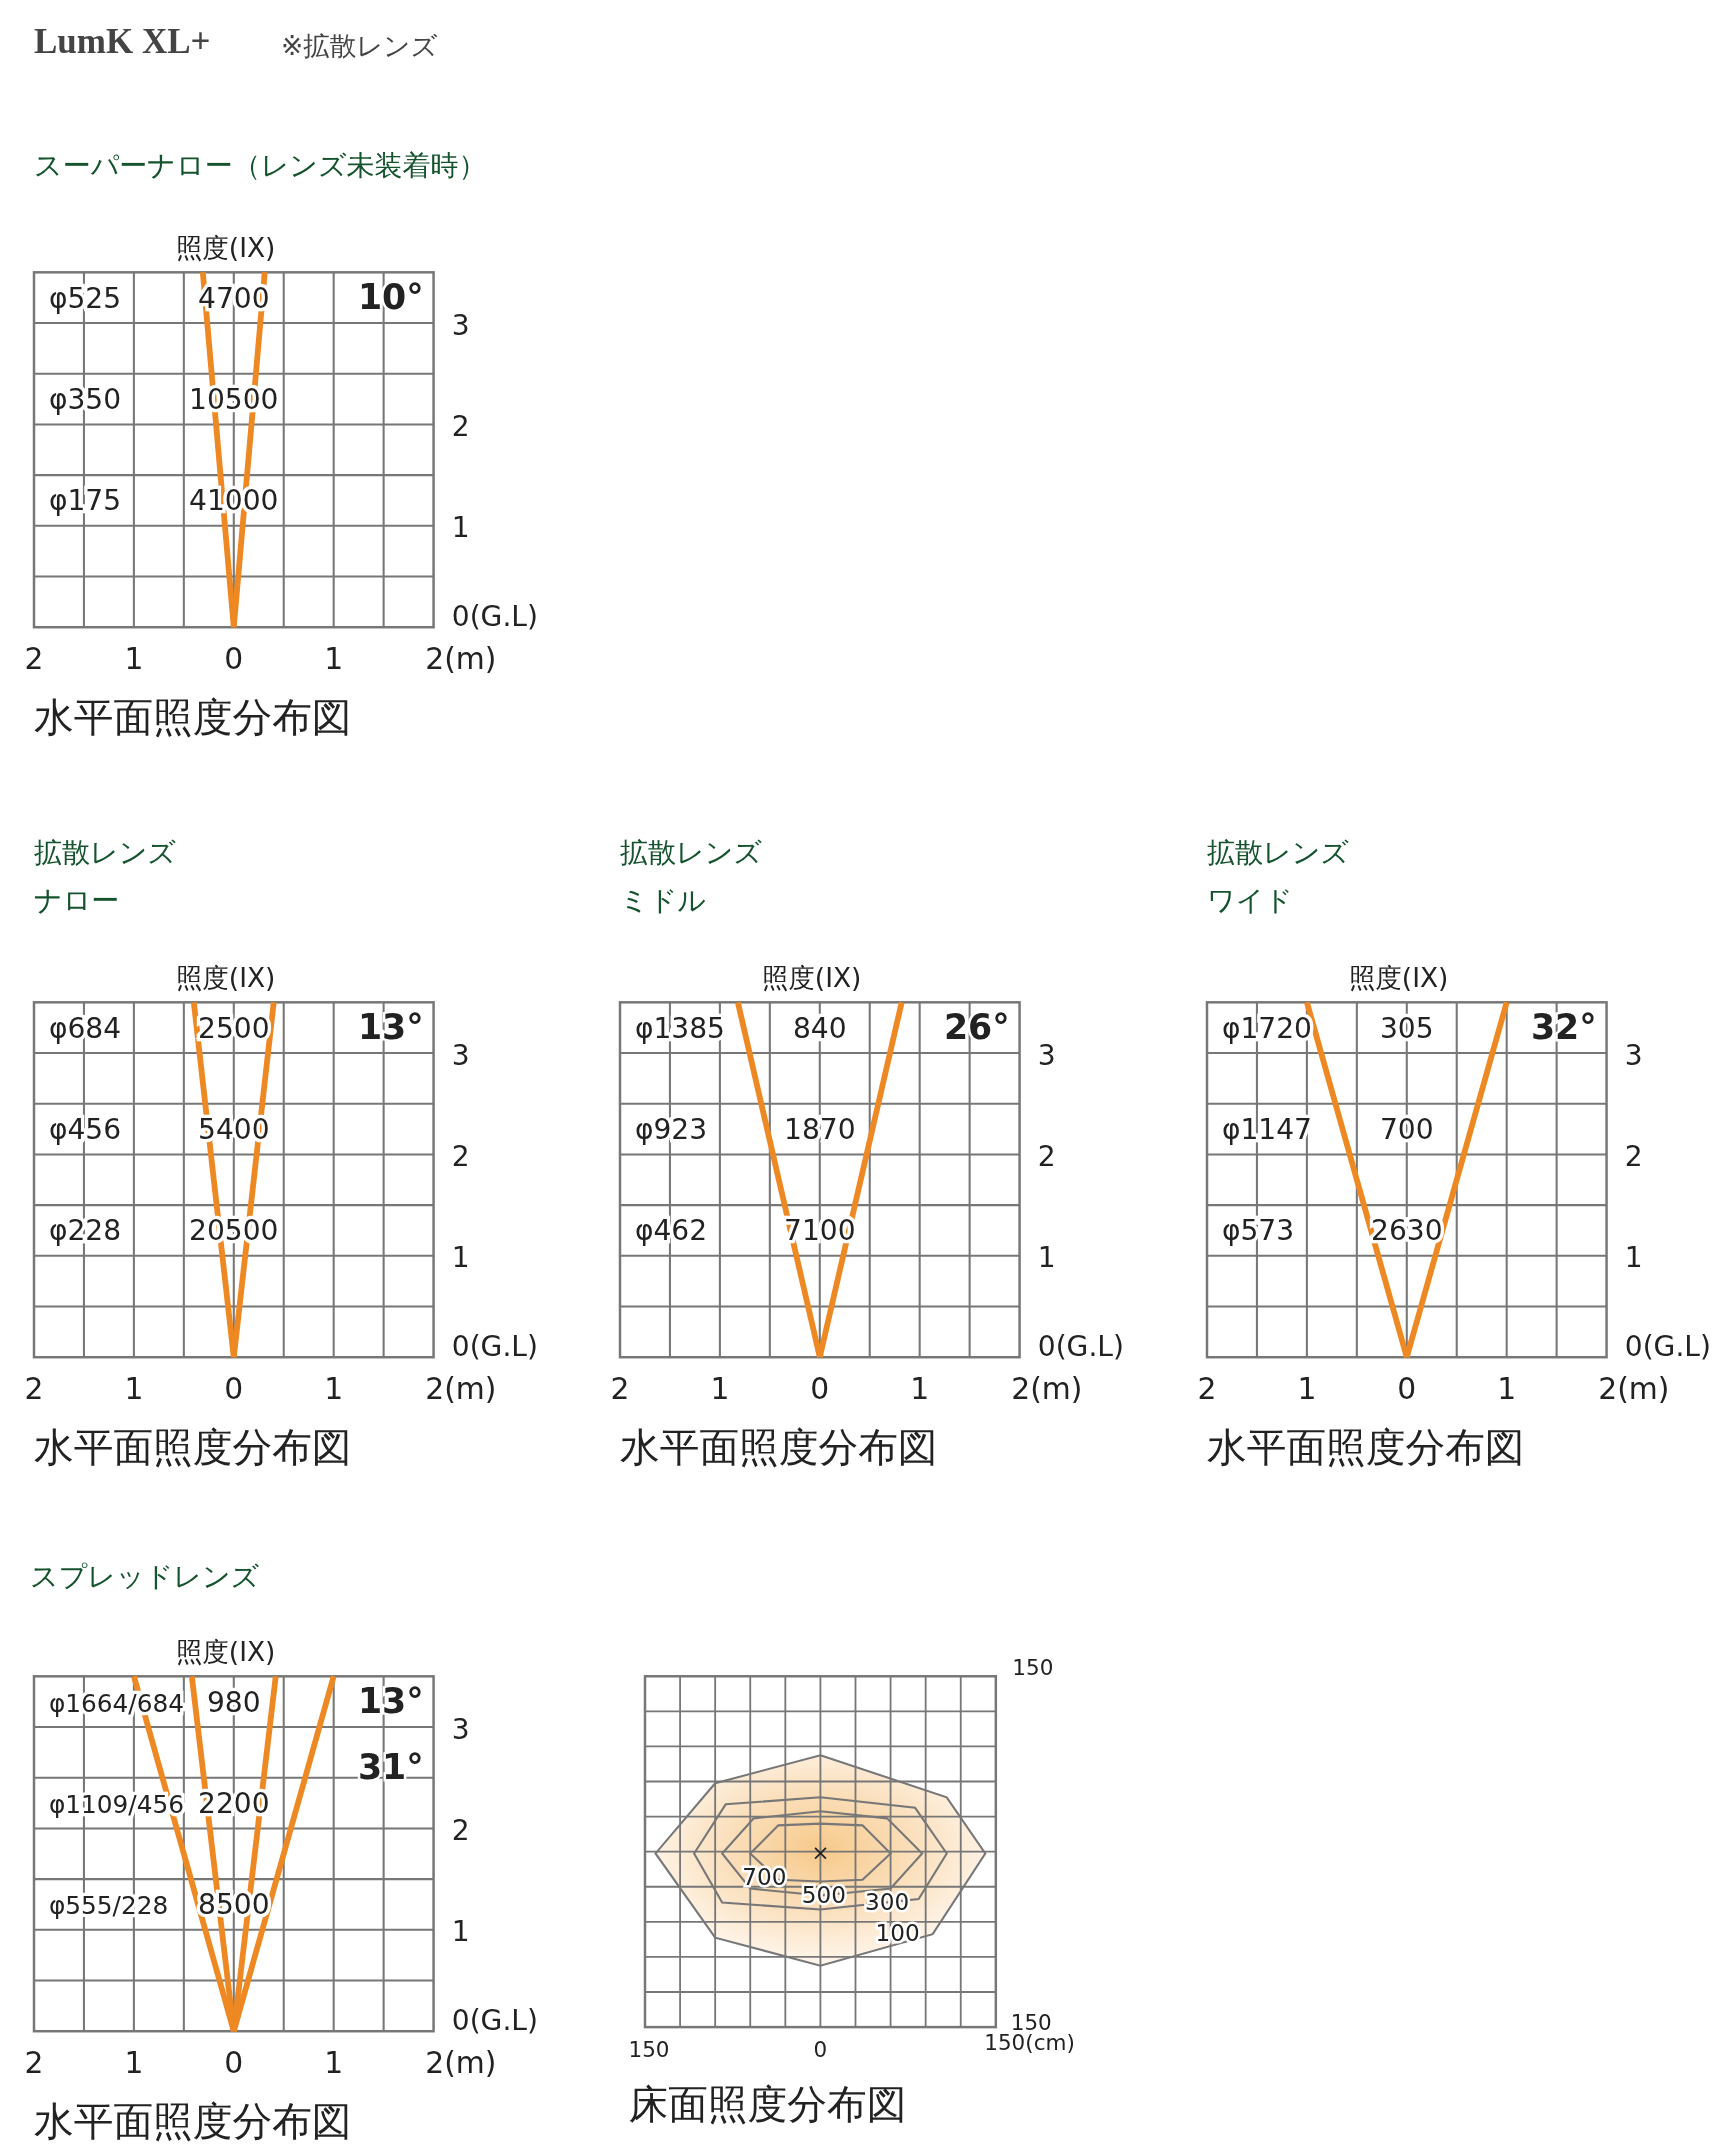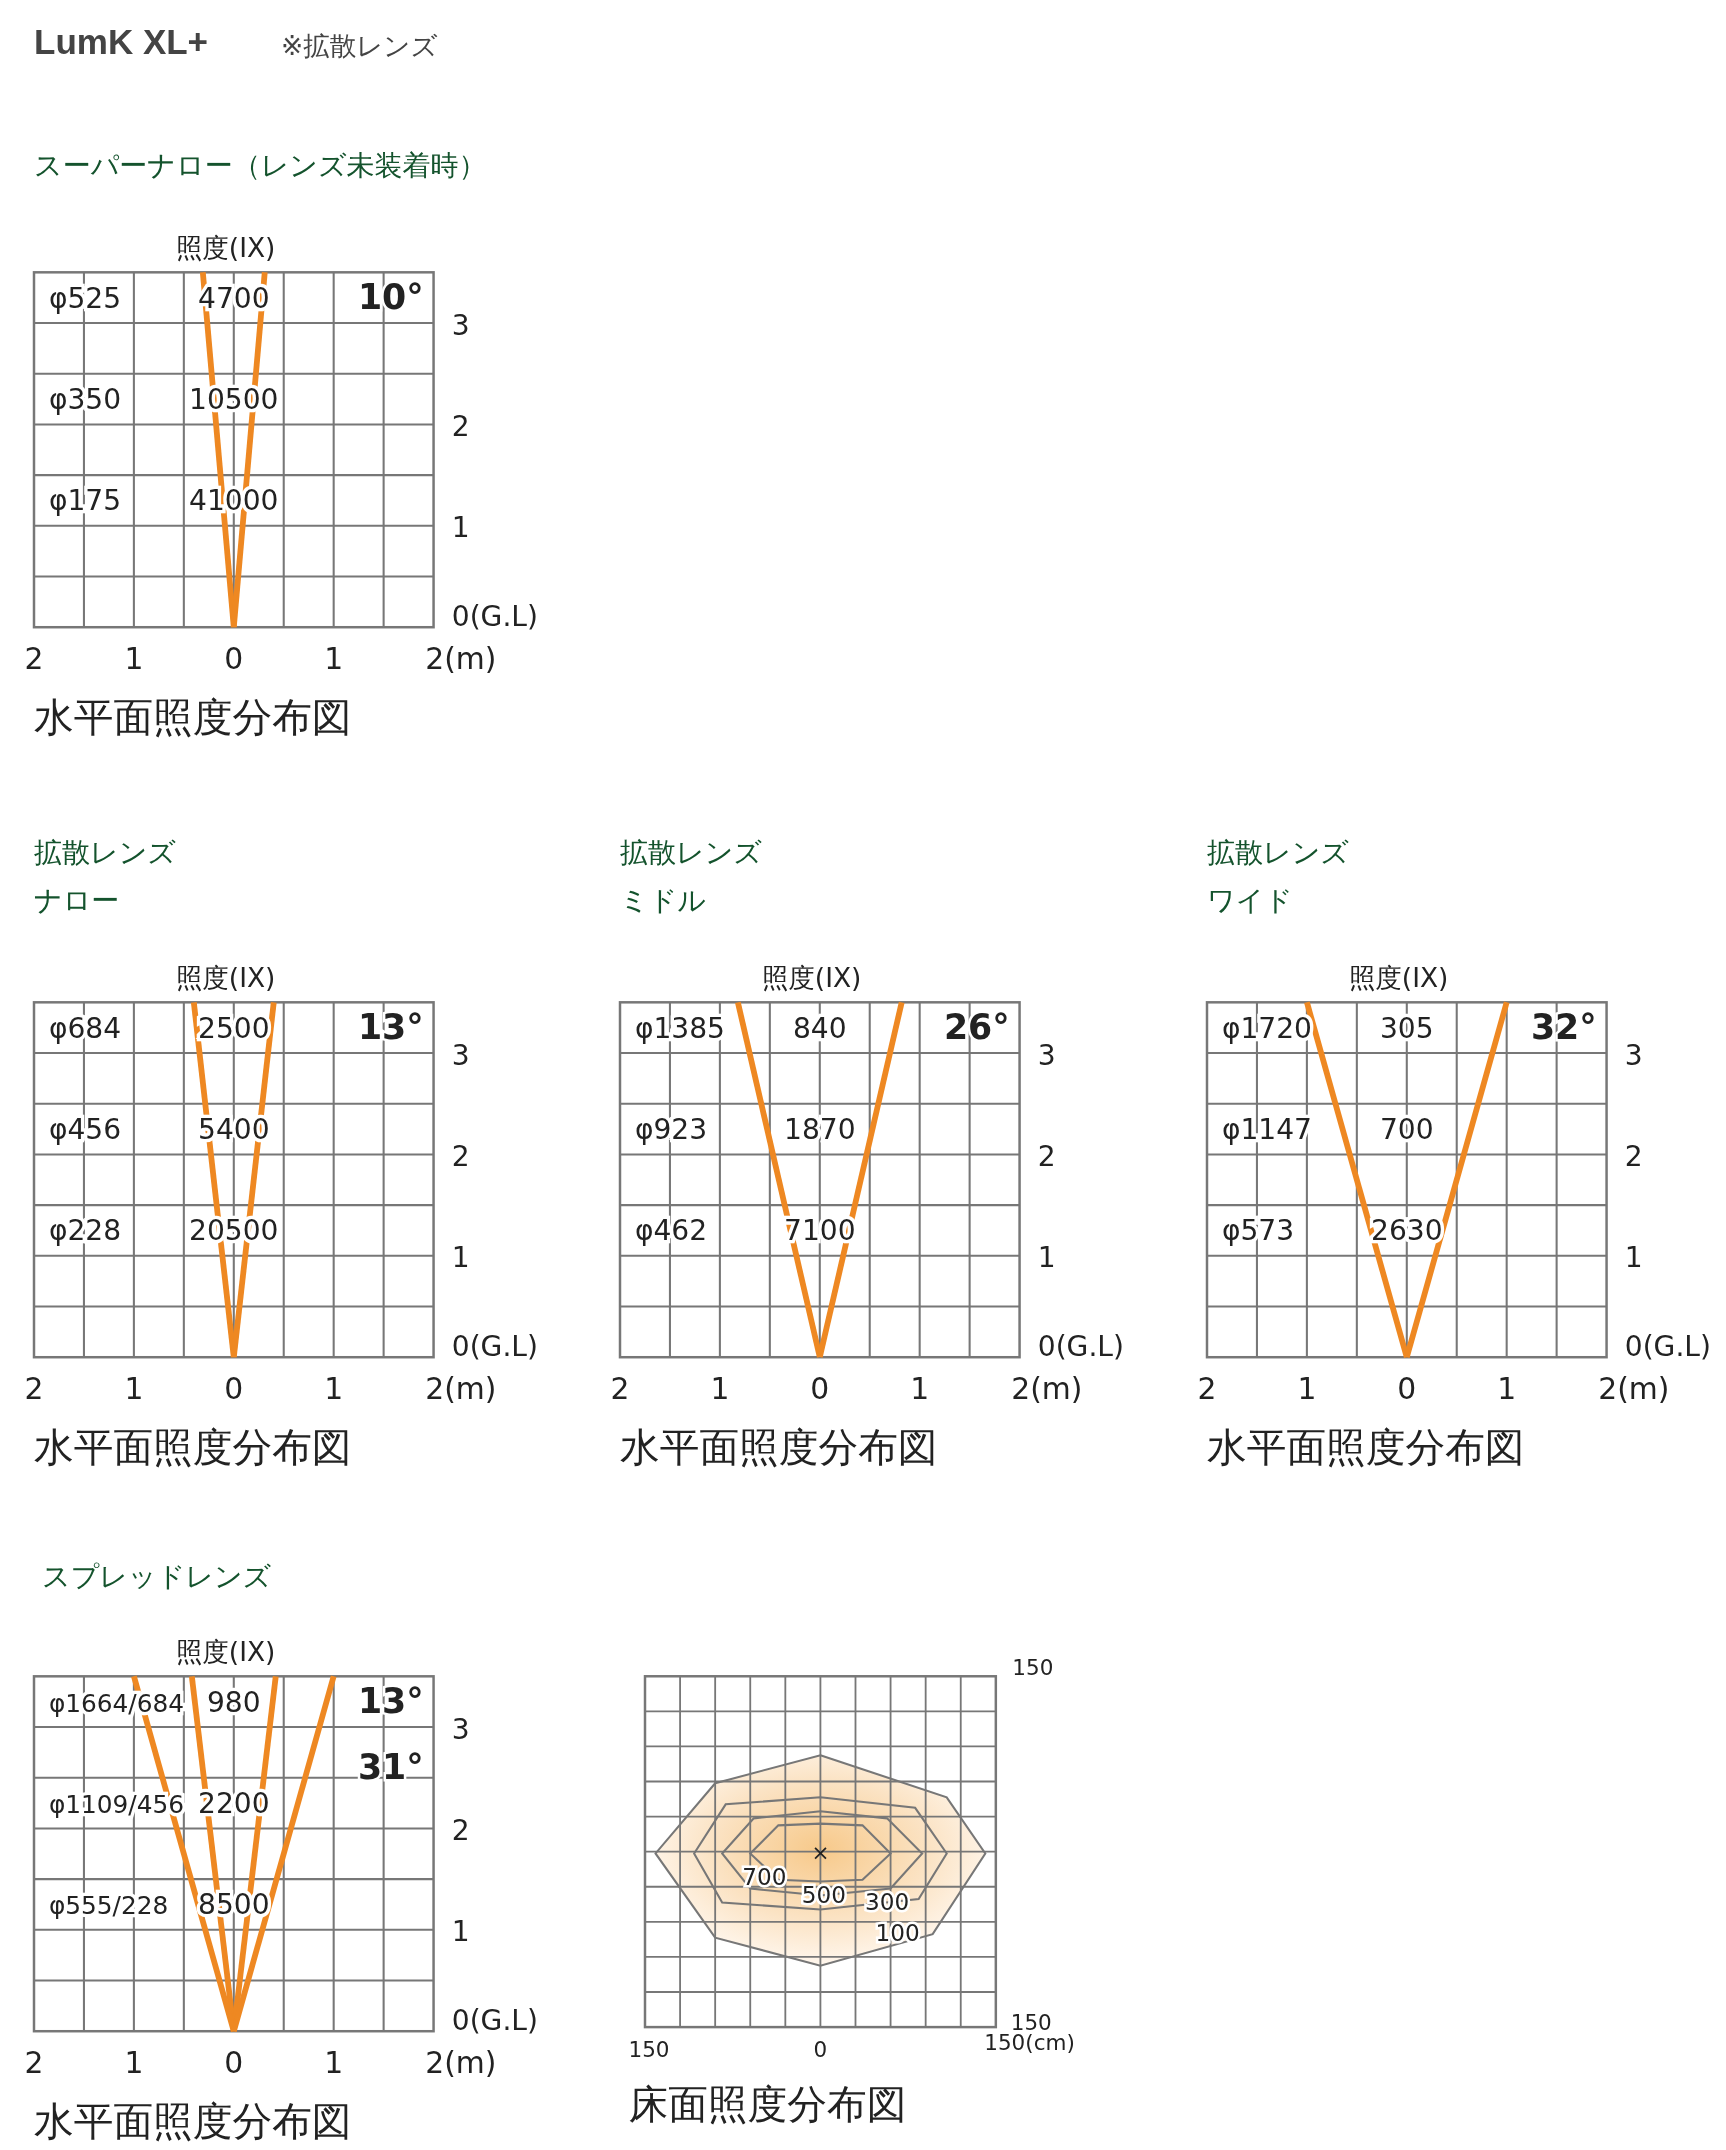--- a/index.html
+++ b/index.html
@@ -1,18 +1,18 @@
 <!DOCTYPE html>
 <html style="font-size:13.2px"><head>
 <meta charset="utf-8">
 <style>
   html,body{margin:0;padding:0;background:#fff;}
   body{width:1726px;height:2151px;position:relative;overflow:hidden;font-family:"DejaVu Sans","Liberation Sans",sans-serif;color:#333;}
   .abs{position:absolute;}
-  .title{left:34px;top:21.5px;font-family:Liberation Sans, sans-serif;font-weight:bold;font-size:35px;color:#444;}
+  .title{left:34px;top:21.5px;font-family:Liberation Serif, serif;font-weight:bold;font-size:35px;color:#444;}
   .note{left:281px;top:28px;font-size:26.5px;color:#444;}
   .sec{font-size:28px;color:#14532d;line-height:48px;}
   .chart{position:absolute;width:546px;height:497px;}
   .chart svg{position:absolute;left:0;top:0;overflow:visible;}
 </style>
 </head>
 <body>
 
 <div class="abs title">LumK XL+</div>
 <div class="abs note">※拡散レンズ</div>
@@ -24,21 +24,21 @@
   <div>ナロー</div>
 </div>
 <div class="abs sec" style="left:620px;top:829px;">
   <div>拡散レンズ</div>
   <div>ミドル</div>
 </div>
 <div class="abs sec" style="left:1207px;top:829px;">
   <div>拡散レンズ</div>
   <div>ワイド</div>
 </div>
-<div class="abs sec" style="left:42px;top:1553px;">スプレッドレンズ</div>
+<div class="abs sec" style="left:30px;top:1553px;">スプレッドレンズ</div>
 
 <div class="chart" style="left:34px;top:272px;">
     <svg width="546" height="497" viewBox="0 0 660 600">
       <text x="171.5" y="-18" font-size="32" fill="#222222" font-family="DejaVu Sans, sans-serif">照度(IX)</text>
       <rect x="0" y="0" width="483" height="429" fill="#fff" stroke="#777777" stroke-width="3"></rect>
       <line x1="60.375" y1="0" x2="60.375" y2="429" stroke="#777777" stroke-width="2.5"></line>
       <line x1="120.75" y1="0" x2="120.75" y2="429" stroke="#777777" stroke-width="2.5"></line>
       <line x1="181.125" y1="0" x2="181.125" y2="429" stroke="#777777" stroke-width="2.5"></line>
       <line x1="241.5" y1="0" x2="241.5" y2="429" stroke="#777777" stroke-width="2.5"></line>
       <line x1="301.875" y1="0" x2="301.875" y2="429" stroke="#777777" stroke-width="2.5"></line>

